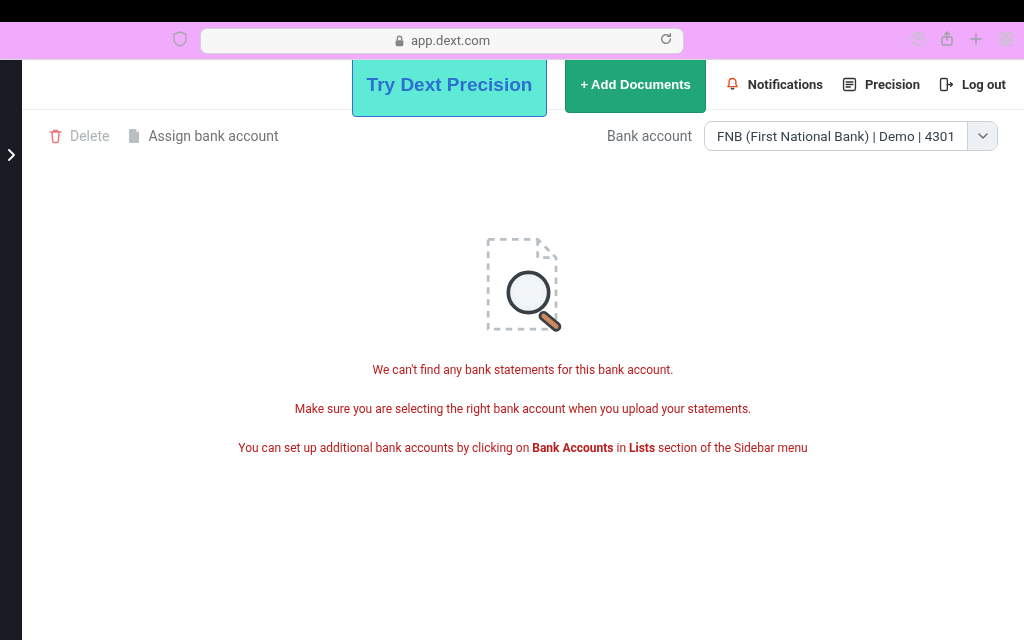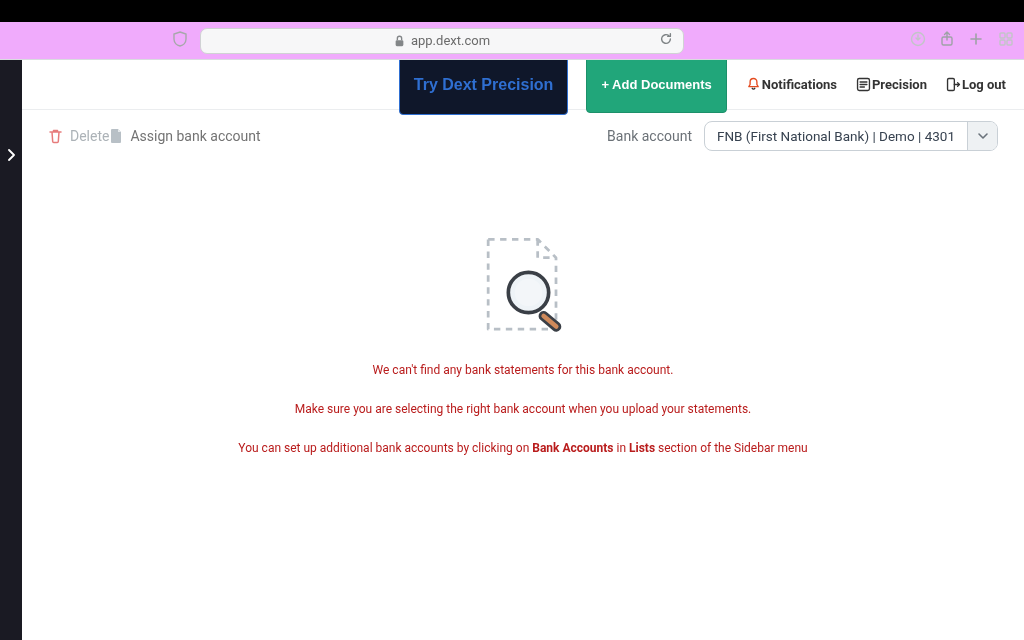--- a/index.html
+++ b/index.html
@@ -59,50 +59,50 @@
     border-bottom: 1px solid #ebedef;
     display: flex;
     align-items: center;
     justify-content: flex-end;
     padding: 0 18px;
     gap: 18px;
   }
   .btn-outline {
     border: 1px solid #2f6fd1;
     color: #2f6fd1;
-    background: #0f172a;
-    font-size: 16px;
+    background: #5eead4;
+    font-size: 19px;
     font-weight: 700;
     padding: 20px 14px;
     border-radius: 4px;
   }
   .btn-primary {
     background: #21a67a;
     border: 1px solid #1c906a;
     color: #fff;
     font-size: 13px;
     font-weight: 700;
     padding: 20px 14px;
     border-radius: 4px;
   }
   .nav-link {
-    display: flex; align-items: center; 
+    display: flex; align-items: center; gap: 7px;
     font-size: 13px; font-weight: 700; color: #333;
   }
   .nav-link svg { width: 17px; height: 17px; }
 
   
   .toolbar {
     height: 52px;
     display: flex;
     align-items: center;
     padding: 0 26px;
     gap: 18px;
   }
-  .toolbar .left { display: flex; align-items: flex-start; }
+  .toolbar .left { display: flex; align-items: flex-start; gap: 18px; }
   .tool-item { display: flex; align-items: center; gap: 7px; font-size: 14px; color: #737373; }
   .tool-item.delete { color: #e15b5b; opacity: .8; }
   .tool-item.delete span.label { color: #98a0a6; }
   .toolbar .right { margin-left: auto; display: flex; align-items: center; gap: 12px; }
   .ba-label { color: #6b7177; font-size: 14px; }
   .ba-select {
     display: flex; align-items: center;
     border: 1px solid #c9d0d6;
     border-radius: 8px;
     height: 30px;

